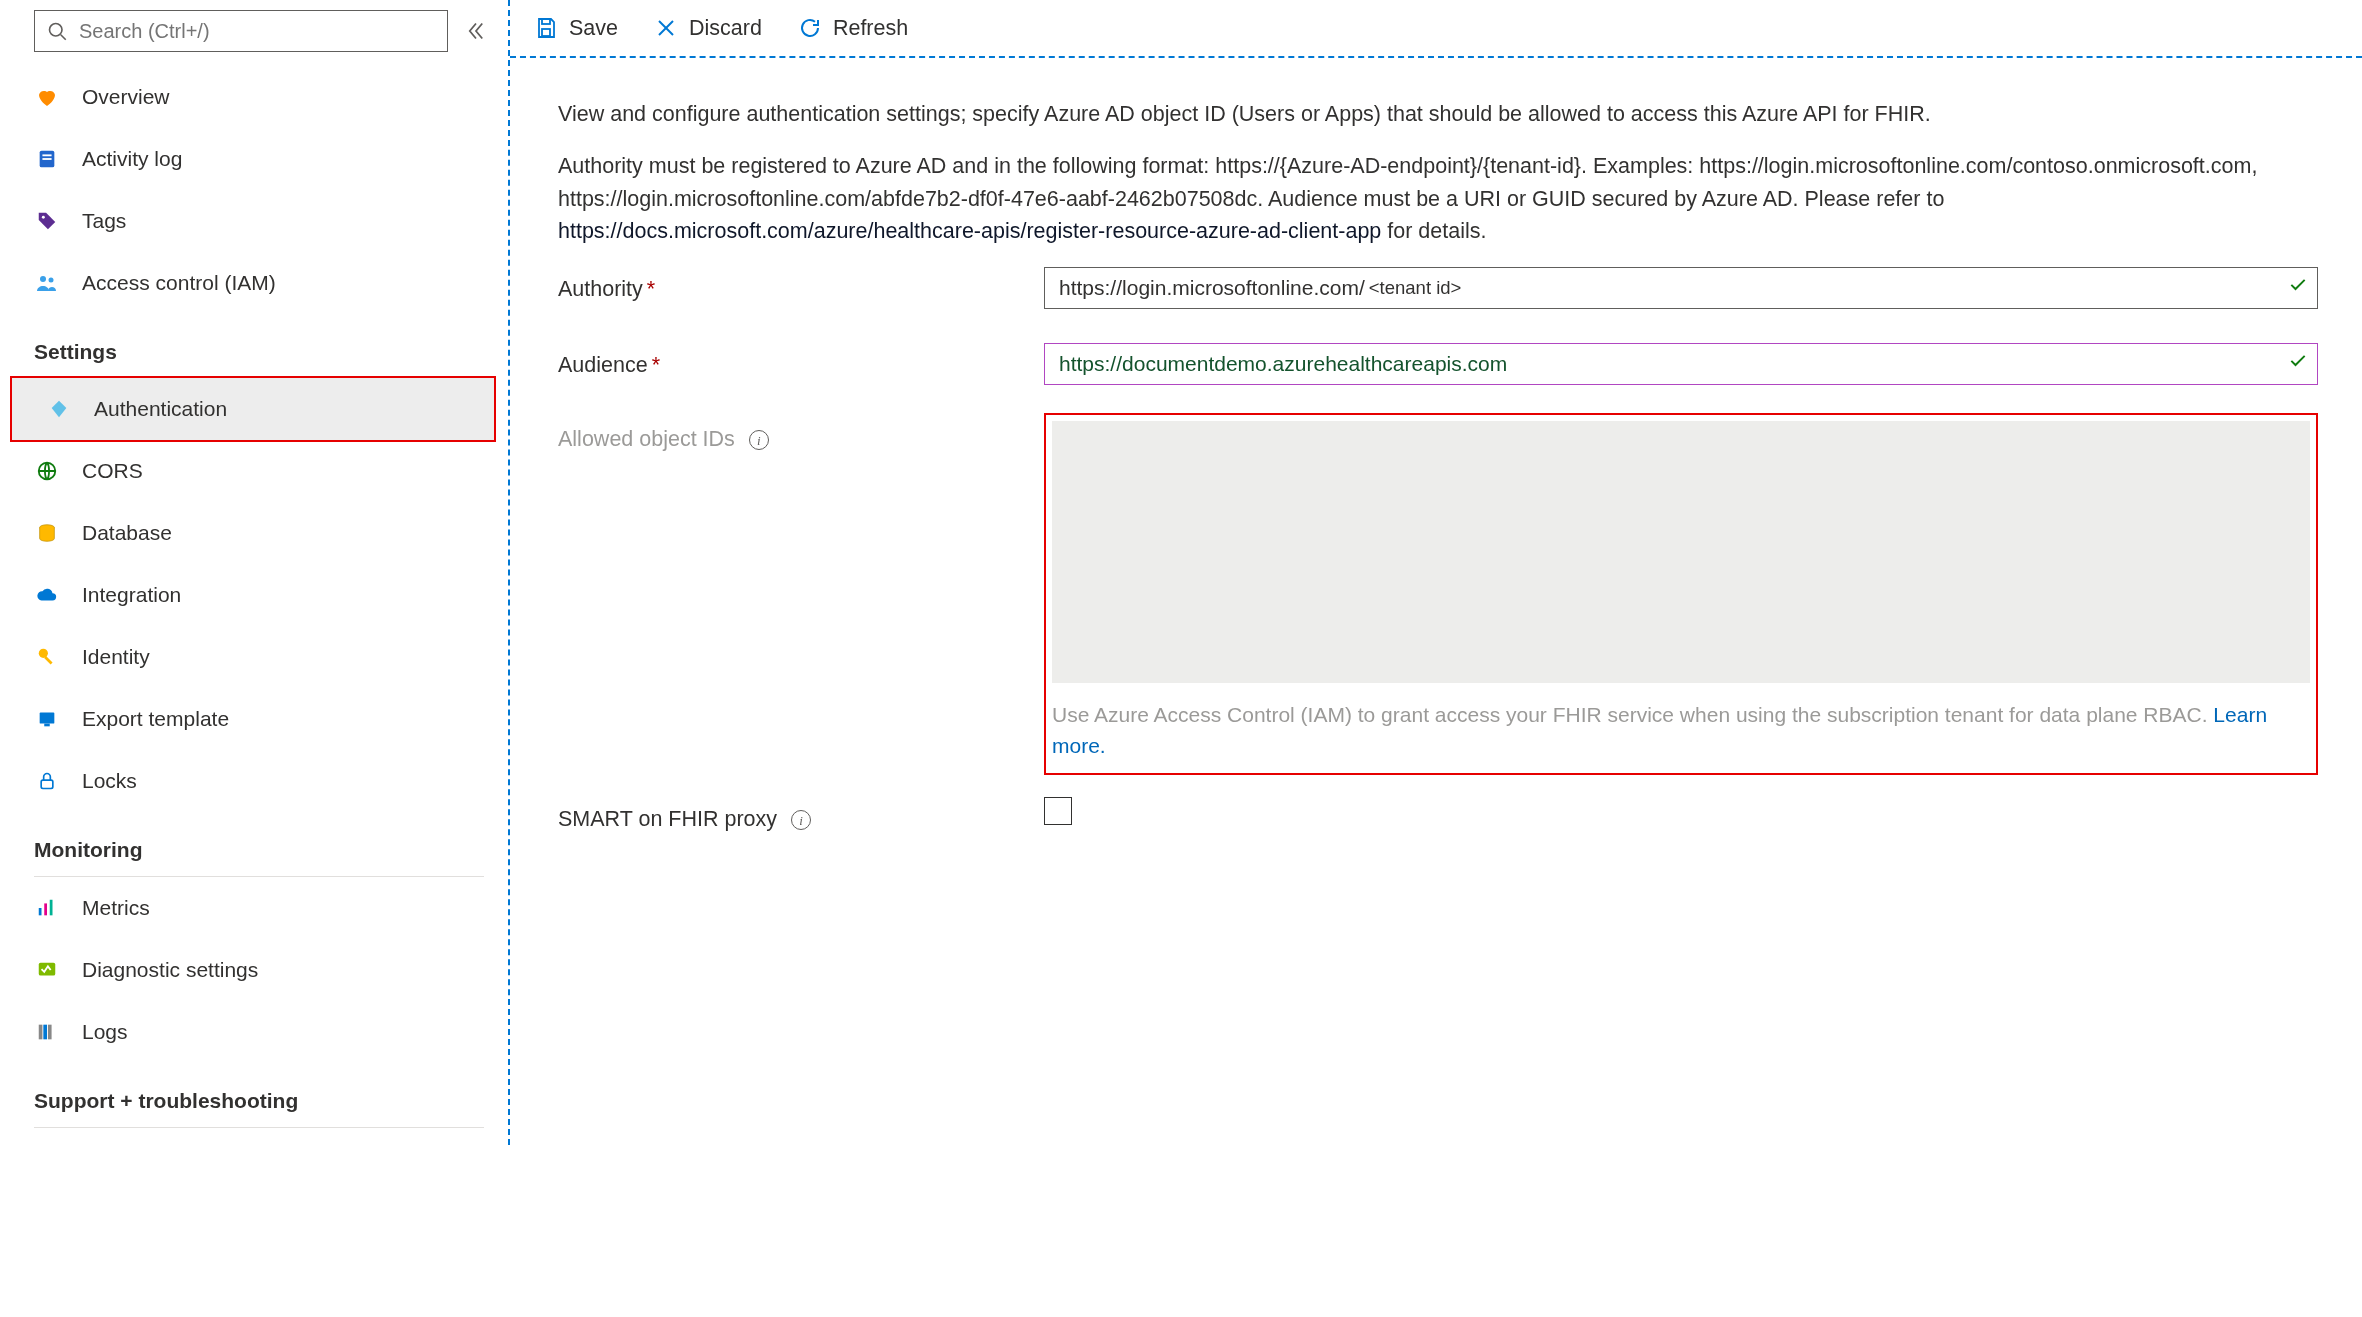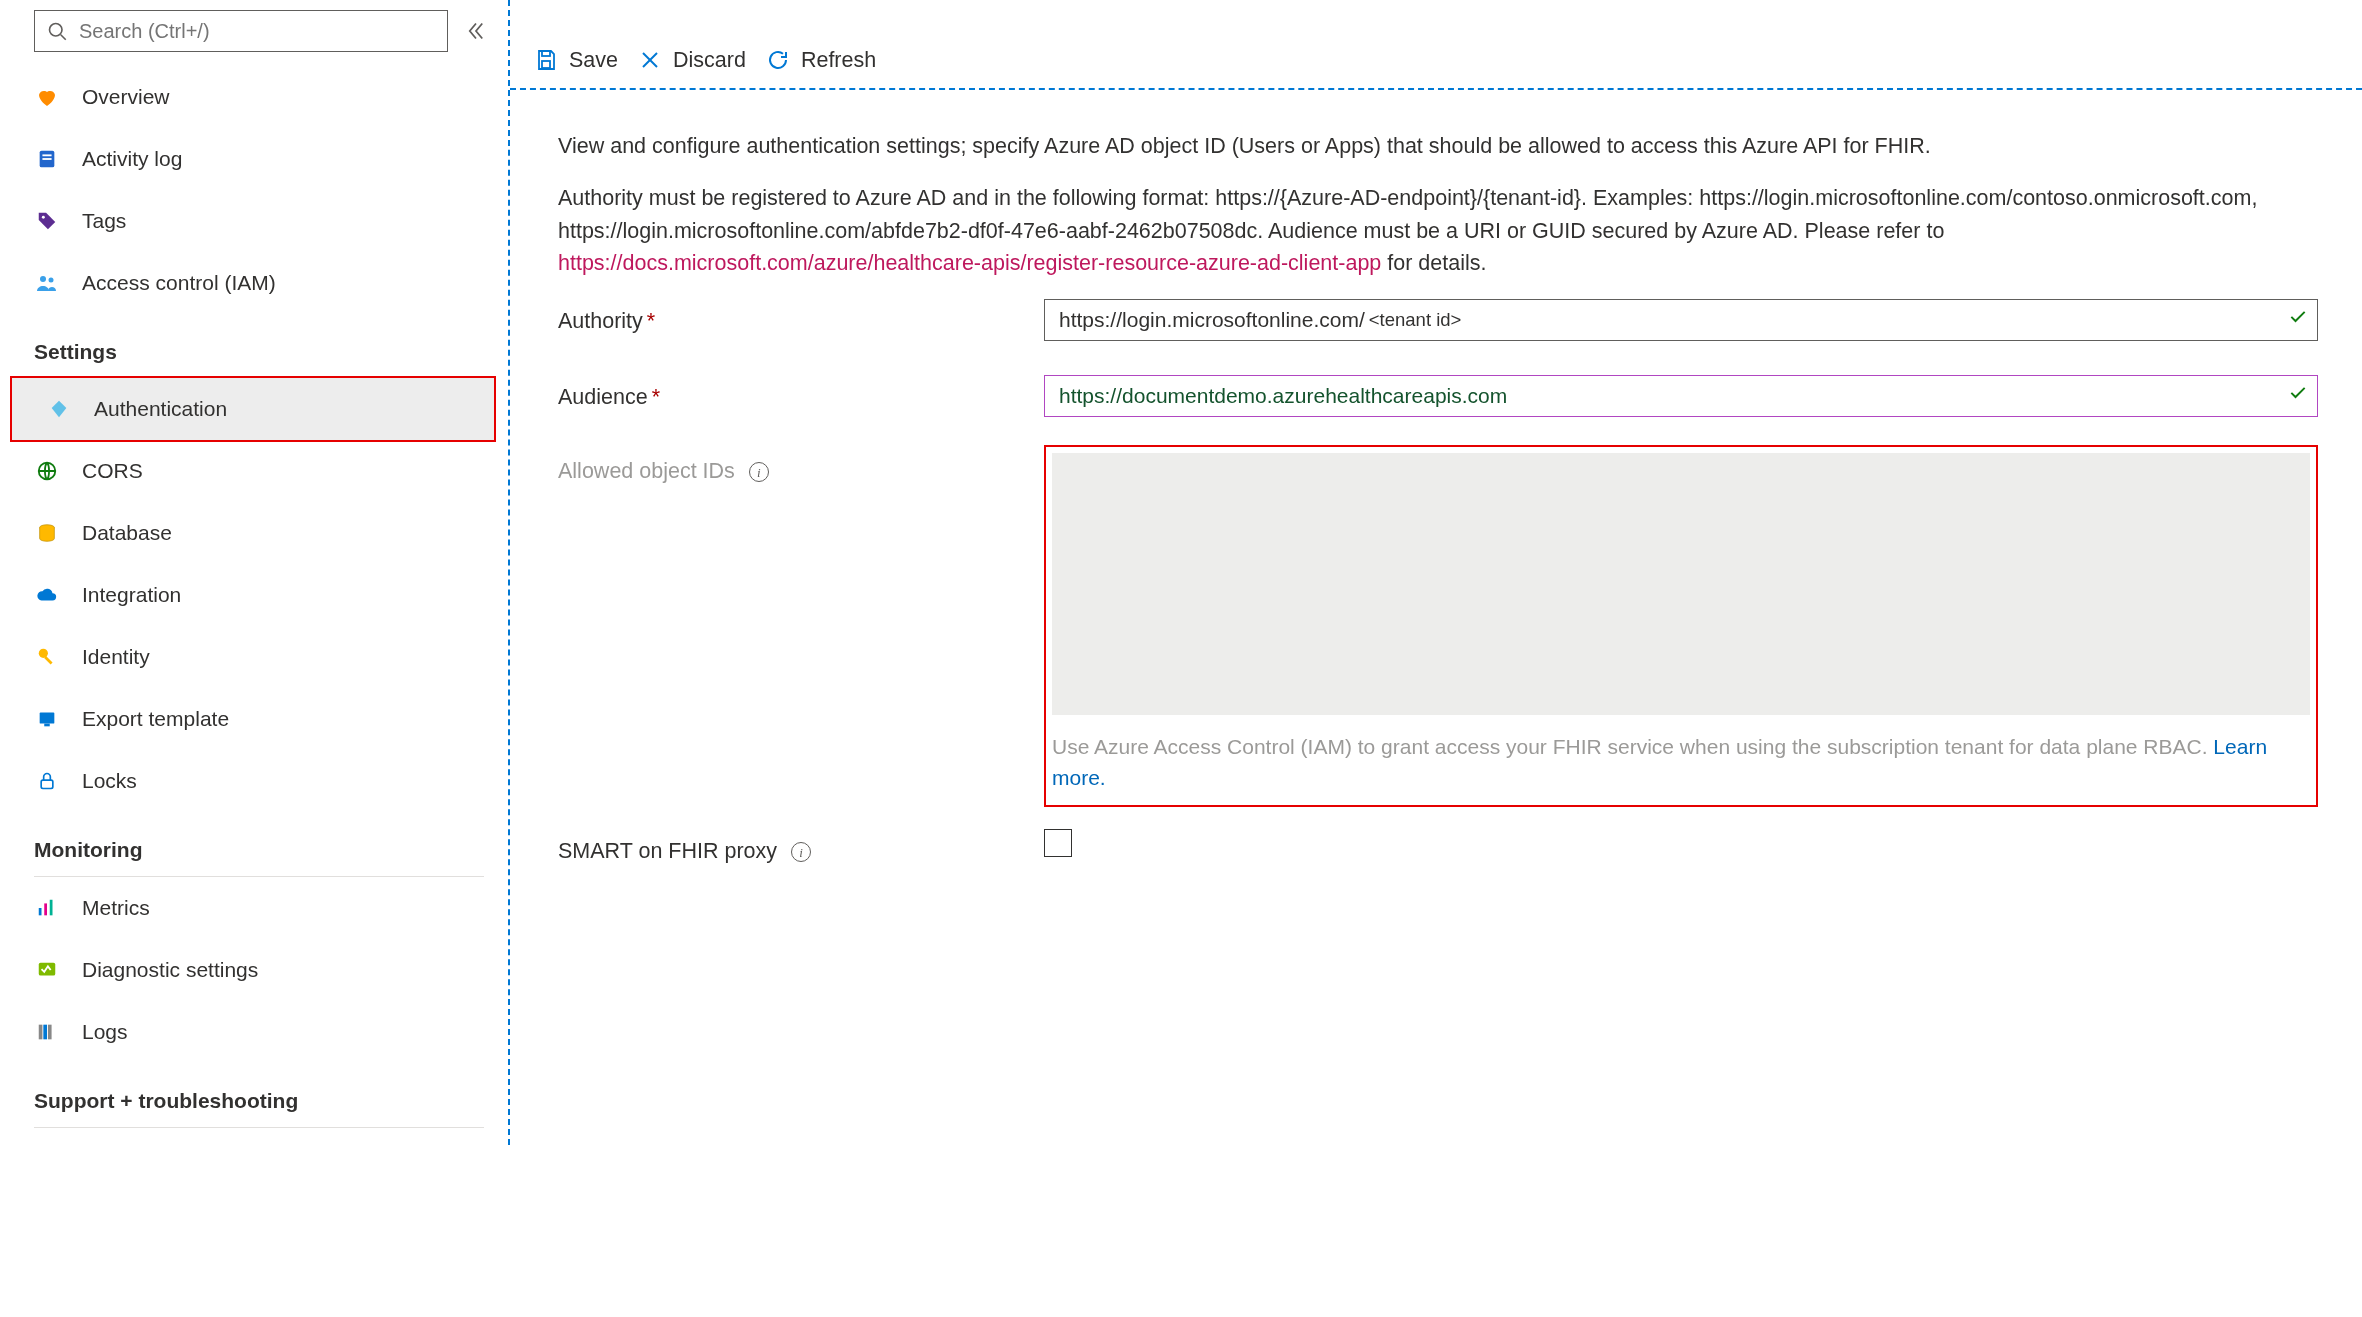--- a/index.html
+++ b/index.html
@@ -18,27 +18,27 @@
   .nav-item { display:flex; align-items:center; height:62px; padding-left:34px; cursor:pointer; font-size:21px; }
   .nav-item.active { background:#ededed; }
   .nav-item .ic { width:26px; height:26px; margin-right:22px; display:flex; align-items:center; justify-content:center; }
   .nav-section { font-weight:600; font-size:21px; padding:26px 0 14px 34px; }
   .nav-divider { border-top:1px solid #e1dfdd; margin:0 24px 0 34px; }
 
   .highlight-box { border:2px solid #e60000; margin: -2px 12px -2px 10px; }
 
   
   .main { flex:1; border-left:none; display:flex; flex-direction:column; }
-  .toolbar { display:flex; align-items:center; height:58px; padding-left:24px; border-bottom:2px dashed #0078d4; gap:20px;margin-top:32px; }
+  .toolbar { display:flex; align-items:center; height:58px; padding-left:24px; border-bottom:2px dashed #0078d4; gap:36px; }
   .tool-btn { display:flex; align-items:center; gap:11px; cursor:pointer; font-size:21.5px; color:#323130; }
   .tool-btn svg { width:24px; height:24px; color:#0078d4; }
 
   .content { padding:40px 44px 0 48px; font-size:21.5px; line-height:1.5; }
   .content p { margin:0 0 20px 0; }
-  .content a { color:#be185d; text-decoration:none; }
+  .content a { color:#0f172a; text-decoration:none; }
 
   .form-row { display:flex; align-items:flex-start; margin-top:18px; }
   .form-row .lbl { width:486px; padding-top:6px; color:#323130; font-size:21.5px; }
   .form-row .lbl .req { color:#a80000; margin-left:4px; }
   .form-row .lbl.muted { color:#9b9a98; }
   .field-wrap { flex:1; }
   .text-input { width:100%; height:42px; border:1px solid #605e5c; padding:0 40px 0 14px; font-size:21px; color:#14532d; outline:none; }
   .text-input.purple { border:1px solid #b146c2; }
   .input-holder { position:relative; width:100%;border-radius:20px; }
   .check-ic { position:absolute; right:10px; top:50%; transform:translateY(-50%); color:#107c10; }

